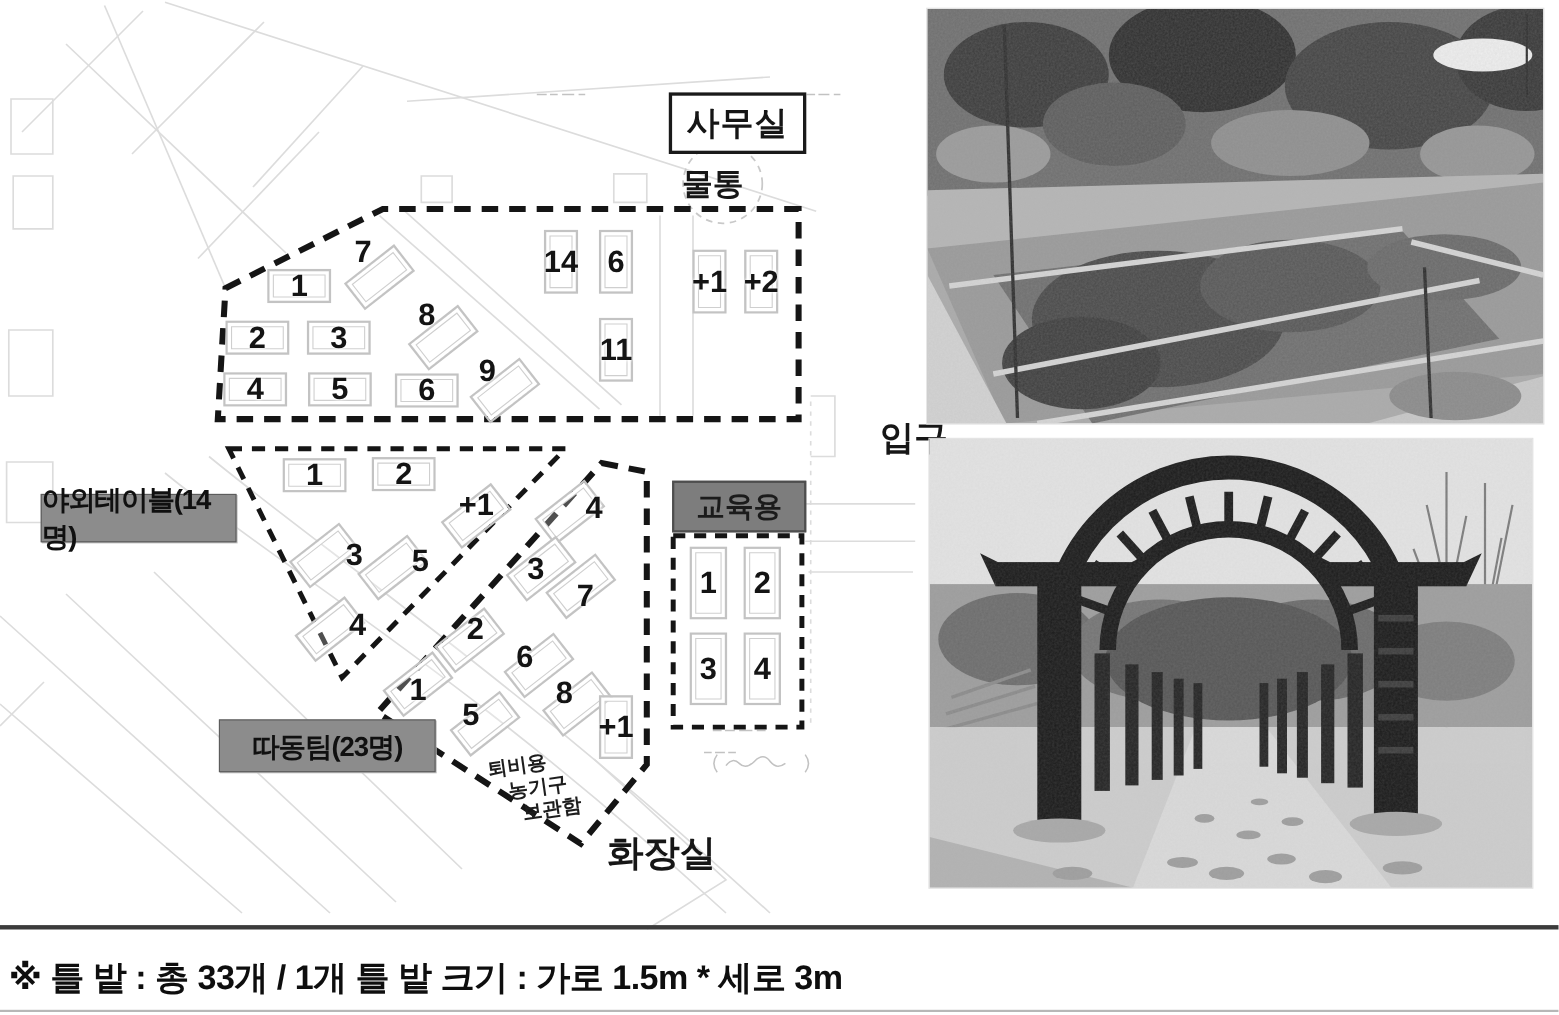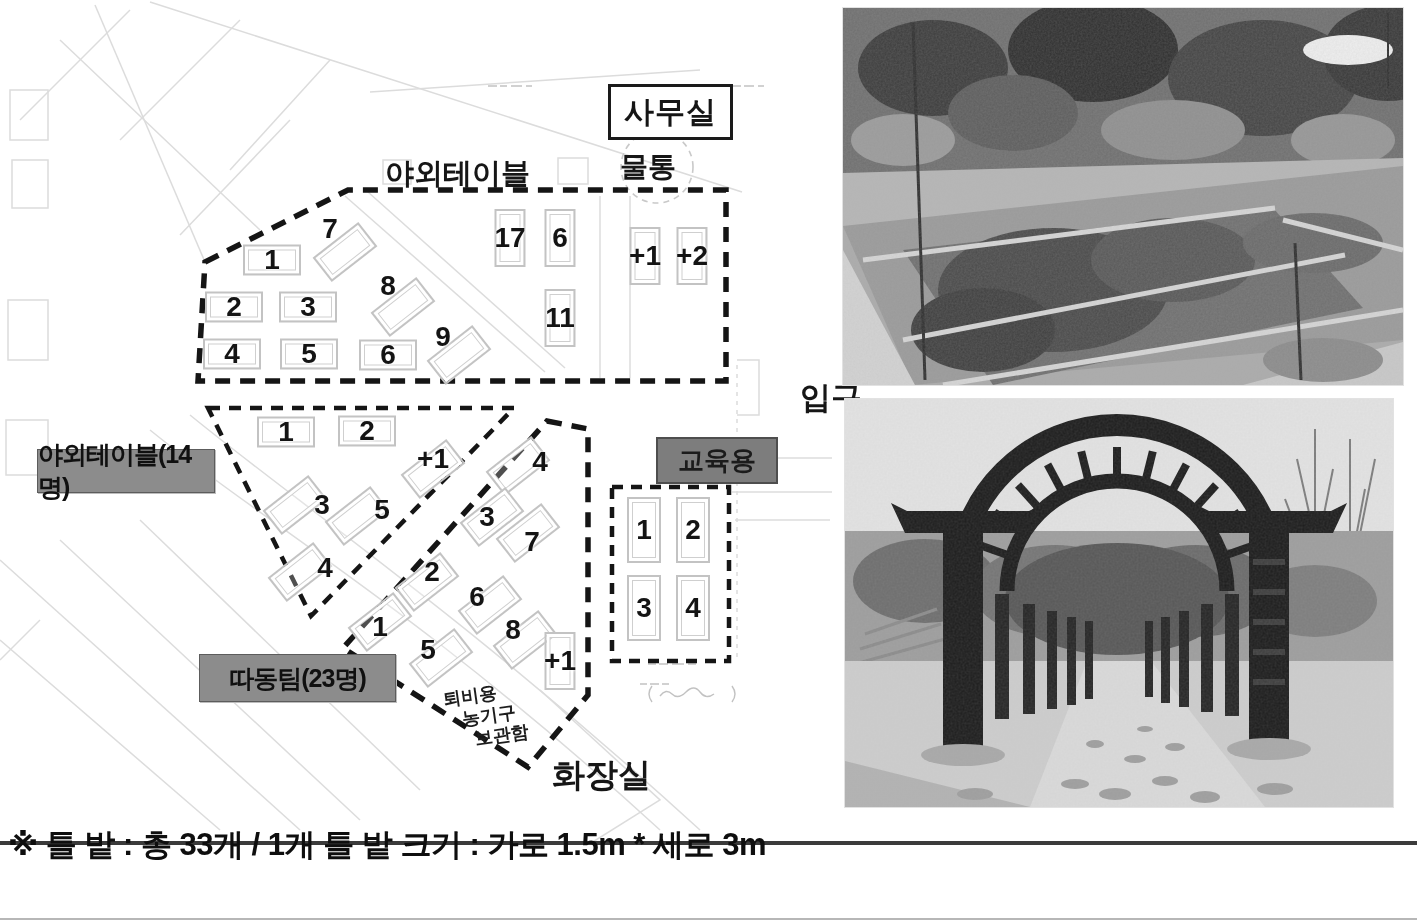--- a/index.html
+++ b/index.html
@@ -22,21 +22,21 @@
   .office-box{position:absolute;left:608px;top:67px;width:119px;height:50px;
     background:#fff;border:3px solid #1a1a1a;display:flex;align-items:center;justify-content:center;
     font-size:30px;font-weight:700;letter-spacing:1px;margin-top:17px;}
   .plain-label{position:absolute;font-weight:700;color:#161616;white-space:nowrap;}
   .lbl-outdoor{left:385px;top:154px;font-size:29px;letter-spacing:0px;}
   .lbl-water{left:620px;top:148px;width:76px;font-size:28px;}
   .lbl-entrance{left:760px;top:377px;font-size:31px;padding-left:40px;}
   .lbl-toilet{left:552px;top:753px;font-size:33px;}
   .edu-label{position:absolute;left:611px;top:437px;width:118px;height:43px;
     background:#7d7d7d;border:2px solid #4e4e4e;display:flex;align-items:center;justify-content:center;
-    font-size:26px;font-weight:700;color:#1b1b1b;margin-left:45px;}
+    font-size:26px;font-weight:700;color:#1b1b1b;}
   .storage-note{position:absolute;left:446px;top:684px;transform:rotate(-8deg);
     font-size:18px;font-weight:700;line-height:1.2;color:#1d1d1d;}
   .storage-note div:nth-child(2){margin-left:16px;}
   .storage-note div:nth-child(3){margin-left:26px;}
 
   .plot-group{position:absolute;left:0;top:0;width:0;height:0;}
   .plot{position:absolute;width:0;height:0;}
   .plot-rect{position:absolute;left:0;top:0;display:block;
     border:2px solid #c3c3c3;box-shadow:inset 0 0 0 3px #ffffff,inset 0 0 0 4px #cfcfcf;
     background:rgba(255,255,255,0.25);}
@@ -45,21 +45,21 @@
     text-shadow:0 0 4px #fff,0 0 2px #fff;}
 
   
   .photo{position:absolute;overflow:hidden;background:#bdbdbd;outline:1px solid #e2e2e2;}
   .photo-garden{left:843px;top:8px;width:560px;height:377px;}
   .photo-pergola{left:845px;top:399px;width:548px;height:408px;}
   .photo svg{display:block;}
 
   
   .divider{position:absolute;left:0;top:841px;width:1417px;height:4px;background:#3b3b3b;}
-  .caption{position:absolute;left:8px;top:824px;font-size:31px;font-weight:700;color:#0e0e0e;letter-spacing:-0.5px;}
+  .caption{position:absolute;left:8px;top:868px;font-size:31px;font-weight:700;color:#0e0e0e;letter-spacing:-0.5px;}
   .bottom-line{position:absolute;left:0;top:918px;width:1417px;height:2px;background:#b7b7b7;}
 </style>
 </head>
 <body>
 
 <div class="page">
 
   <div class="plan">
 
     <svg class="overlay" width="845" height="845" viewBox="0 0 845 845">
@@ -115,21 +115,20 @@
         <path d="M208,408 L514,408 L311,616 Z" stroke-width="4.5" stroke-dasharray="12 9"></path>
         <path d="M547,421 L588,429 L588,695 L528,767 L343,648 Z" stroke-width="5.5" stroke-dasharray="15 10"></path>
         <path d="M612,487 H729 V661 H612 Z" stroke-width="4.5" stroke-dasharray="11 8"></path>
       </g>
     </svg>
 
     <div class="team-label team-eongteori">야외테이블(14명)</div>
     <div class="team-label team-ttadong">따동팀(23명)</div>
 
     <div class="office-box">사무실</div>
-    <div class="plain-label lbl-outdoor">야외테이블</div>
     <div class="plain-label lbl-water">물통</div>
     <div class="plain-label lbl-entrance">입구</div>
     <div class="edu-label">교육용</div>
     <div class="plain-label lbl-toilet">화장실</div>
     <div class="storage-note">
       <div>퇴비용</div>
       <div>농기구</div>
       <div>보관함</div>
     </div>
 
@@ -175,21 +174,21 @@
           <span class="plot-num">8</span>
         </div>
 
         <div class="plot" style="left: 443px; top: 337px;">
           <span class="plot-rect" style="width: 54px; height: 27px; transform: translate(calc(-50% + 16px), calc(-50% + 18px)) rotate(-38deg);"></span>
           <span class="plot-num">9</span>
         </div>
 
         <div class="plot" style="left: 510px; top: 238px;">
           <span class="plot-rect" style="width: 54px; height: 27px; transform: translate(calc(-50% + 0px), calc(-50% + 0px)) rotate(90deg);"></span>
-          <span class="plot-num">17</span>
+          <span class="plot-num">14</span>
         </div>
 
         <div class="plot" style="left: 560px; top: 238px;">
           <span class="plot-rect" style="width: 54px; height: 27px; transform: translate(calc(-50% + 0px), calc(-50% + 0px)) rotate(90deg);"></span>
           <span class="plot-num">6</span>
         </div>
 
         <div class="plot" style="left: 560px; top: 318px;">
           <span class="plot-rect" style="width: 54px; height: 27px; transform: translate(calc(-50% + 0px), calc(-50% + 0px)) rotate(90deg);"></span>
           <span class="plot-num">11</span>

